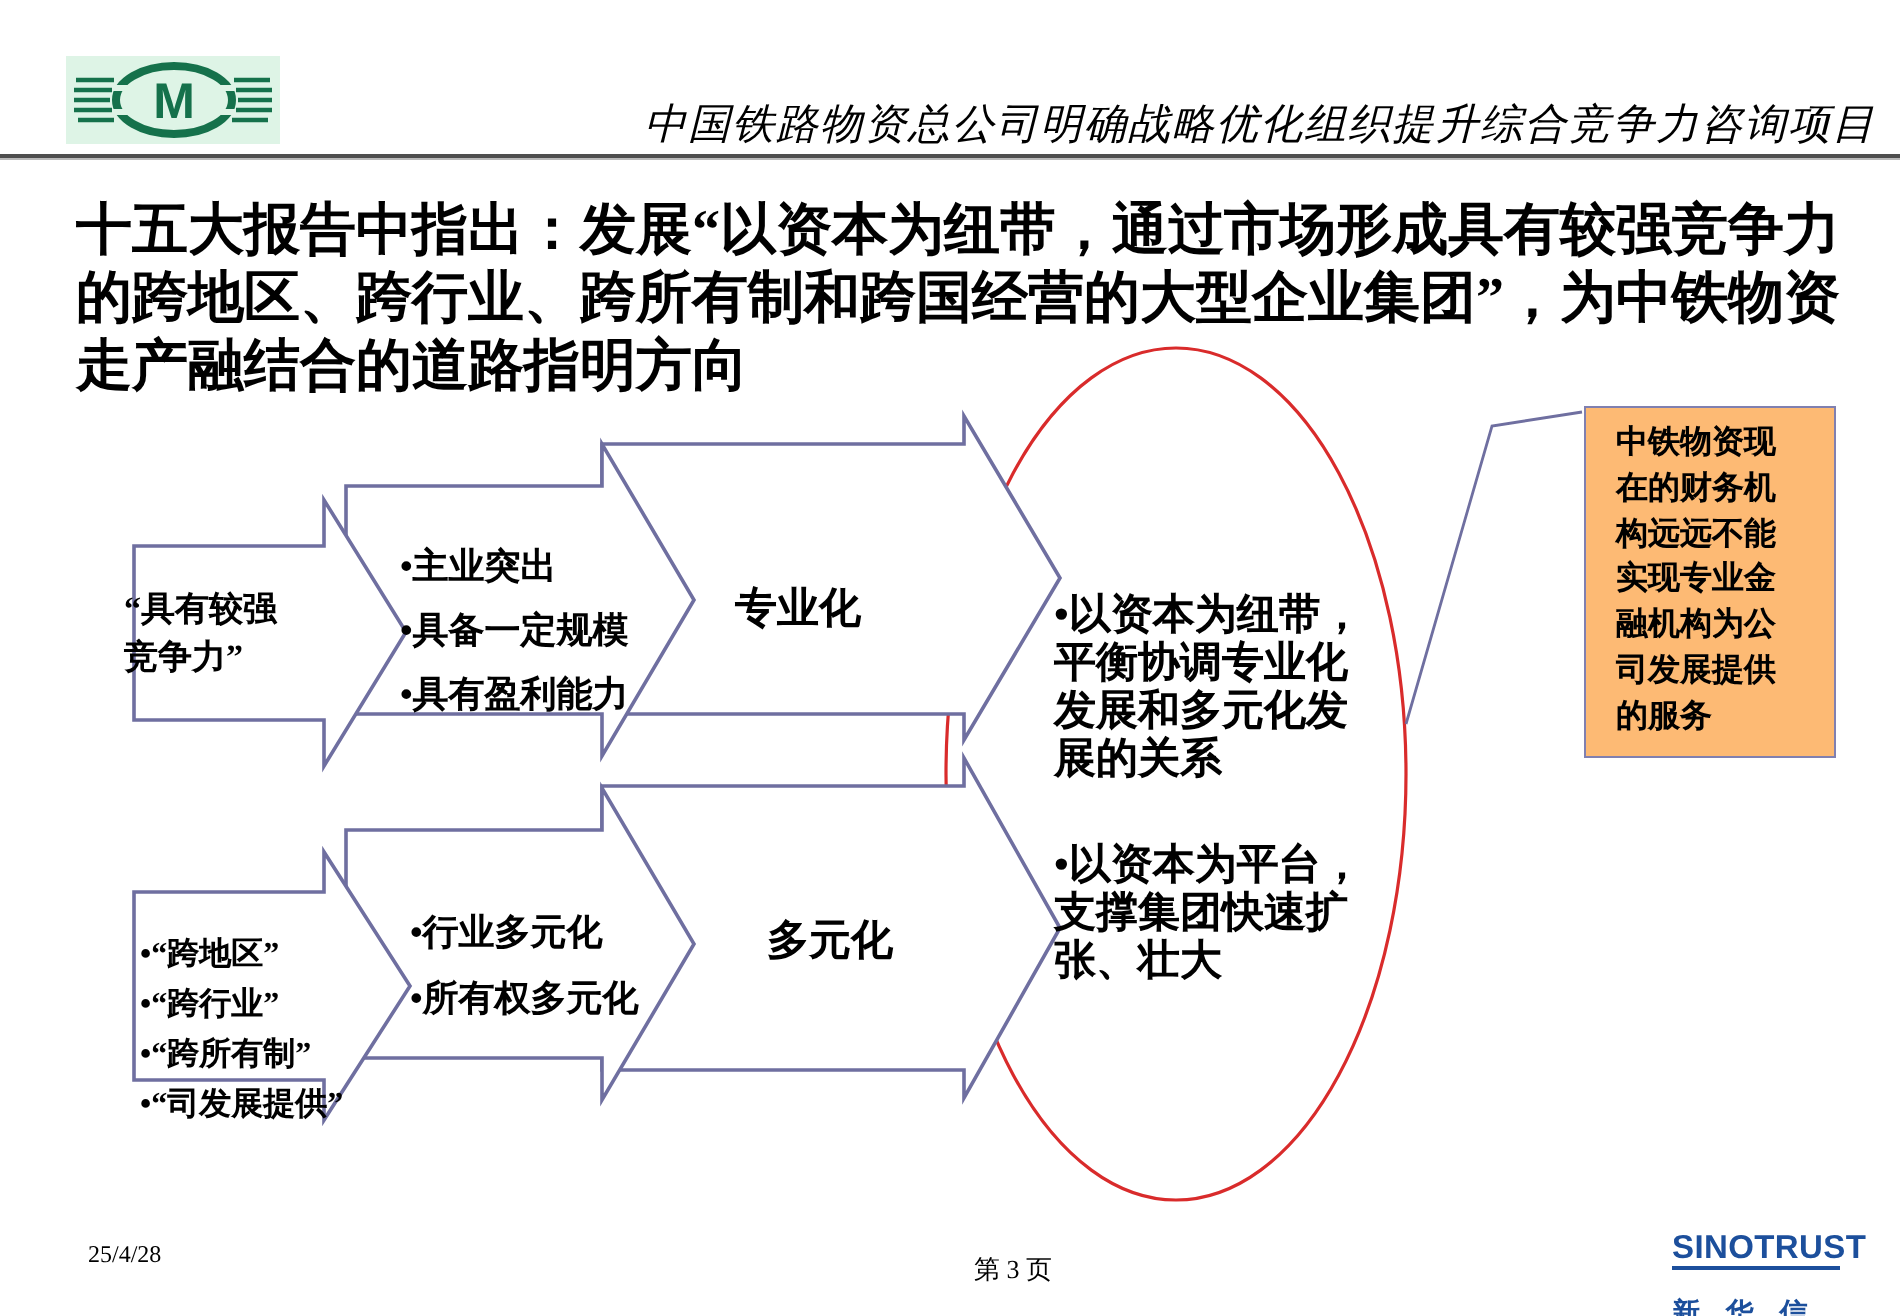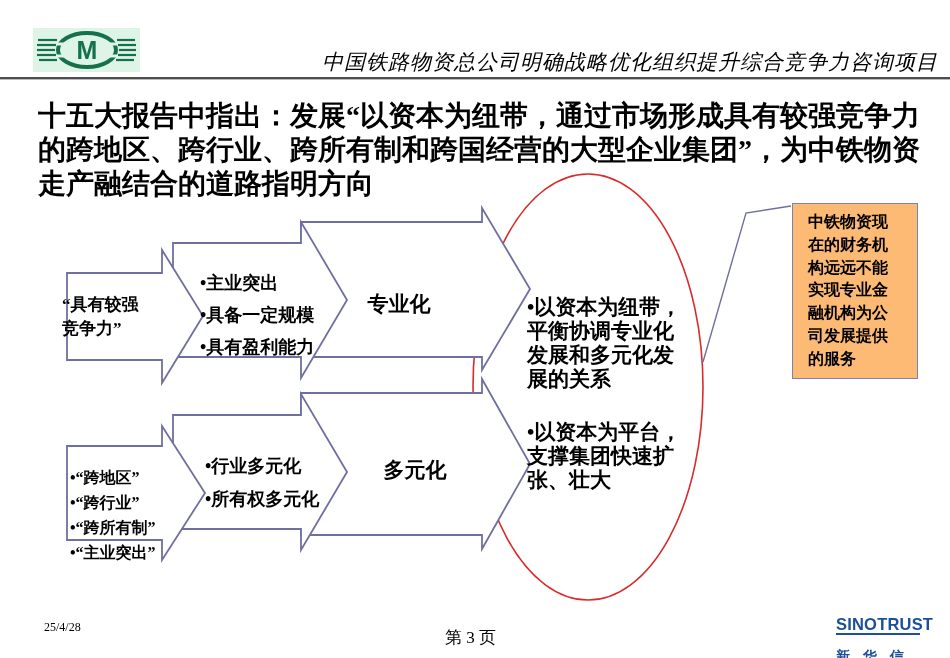--- a/index.html
+++ b/index.html
@@ -41,21 +41,21 @@
   .a2p-list{left:205px;top:450px;font-size:18px;line-height:33px;font-weight:bold;}
   .a3p-label{left:340px;top:456px;width:150px;text-align:center;font-size:21px;font-weight:bold;}
   .concl1{left:527px;top:295px;width:180px;font-size:21px;line-height:24px;font-weight:bold;}
   .concl2{left:527px;top:401px;width:180px;font-size:21px;line-height:24px;font-weight:bold;margin-top:19px;}
   .callout-box{left:792px;top:203px;width:126px;height:176px;box-sizing:border-box;
     border:1.5px solid var(--box-stroke);background:#fdba74;padding:7px 14px 0 15px;
     font-size:16px;line-height:22.8px;font-weight:bold;}
 
   
   .footer-date{left:44px;top:620px;font-size:12px;}
-  .footer-page{left:445px;top:626px;font-size:17px;}
+  .footer-page{left:487px;top:626px;font-size:13px;}
   .brand{left:836px;top:616px;width:84px;color:var(--sinotrust-blue);font-family:"Liberation Sans","DejaVu Sans",sans-serif;}
   .brand-en{font-size:16.5px;font-weight:bold;letter-spacing:0.2px;line-height:16px;border-bottom:2.5px solid var(--sinotrust-blue);padding-bottom:1px;}
   .brand-cn{font-size:14px;font-weight:bold;word-spacing:9px;line-height:16px;margin-top:13px;}
 </style>
 </head>
 <body>
 
 <div class="slide">
 
   <div class="abs logo-badge">
@@ -109,21 +109,21 @@
       <div>•主业突出</div>
       <div>•具备一定规模</div>
       <div>•具有盈利能力</div>
     </div>
   <div class="abs a3-label">专业化</div>
 
   <div class="abs a1p-list">
       <div>•“跨地区”</div>
       <div>•“跨行业”</div>
       <div>•“跨所有制”</div>
-      <div>•“主业突出”</div>
+      <div>•“司发展提供”</div>
     </div>
   <div class="abs a2p-list">
       <div>•行业多元化</div>
       <div>•所有权多元化</div>
     </div>
   <div class="abs a3p-label">多元化</div>
 
   <div class="abs concl1 pre">•以资本为纽带，
 平衡协调专业化
 发展和多元化发

